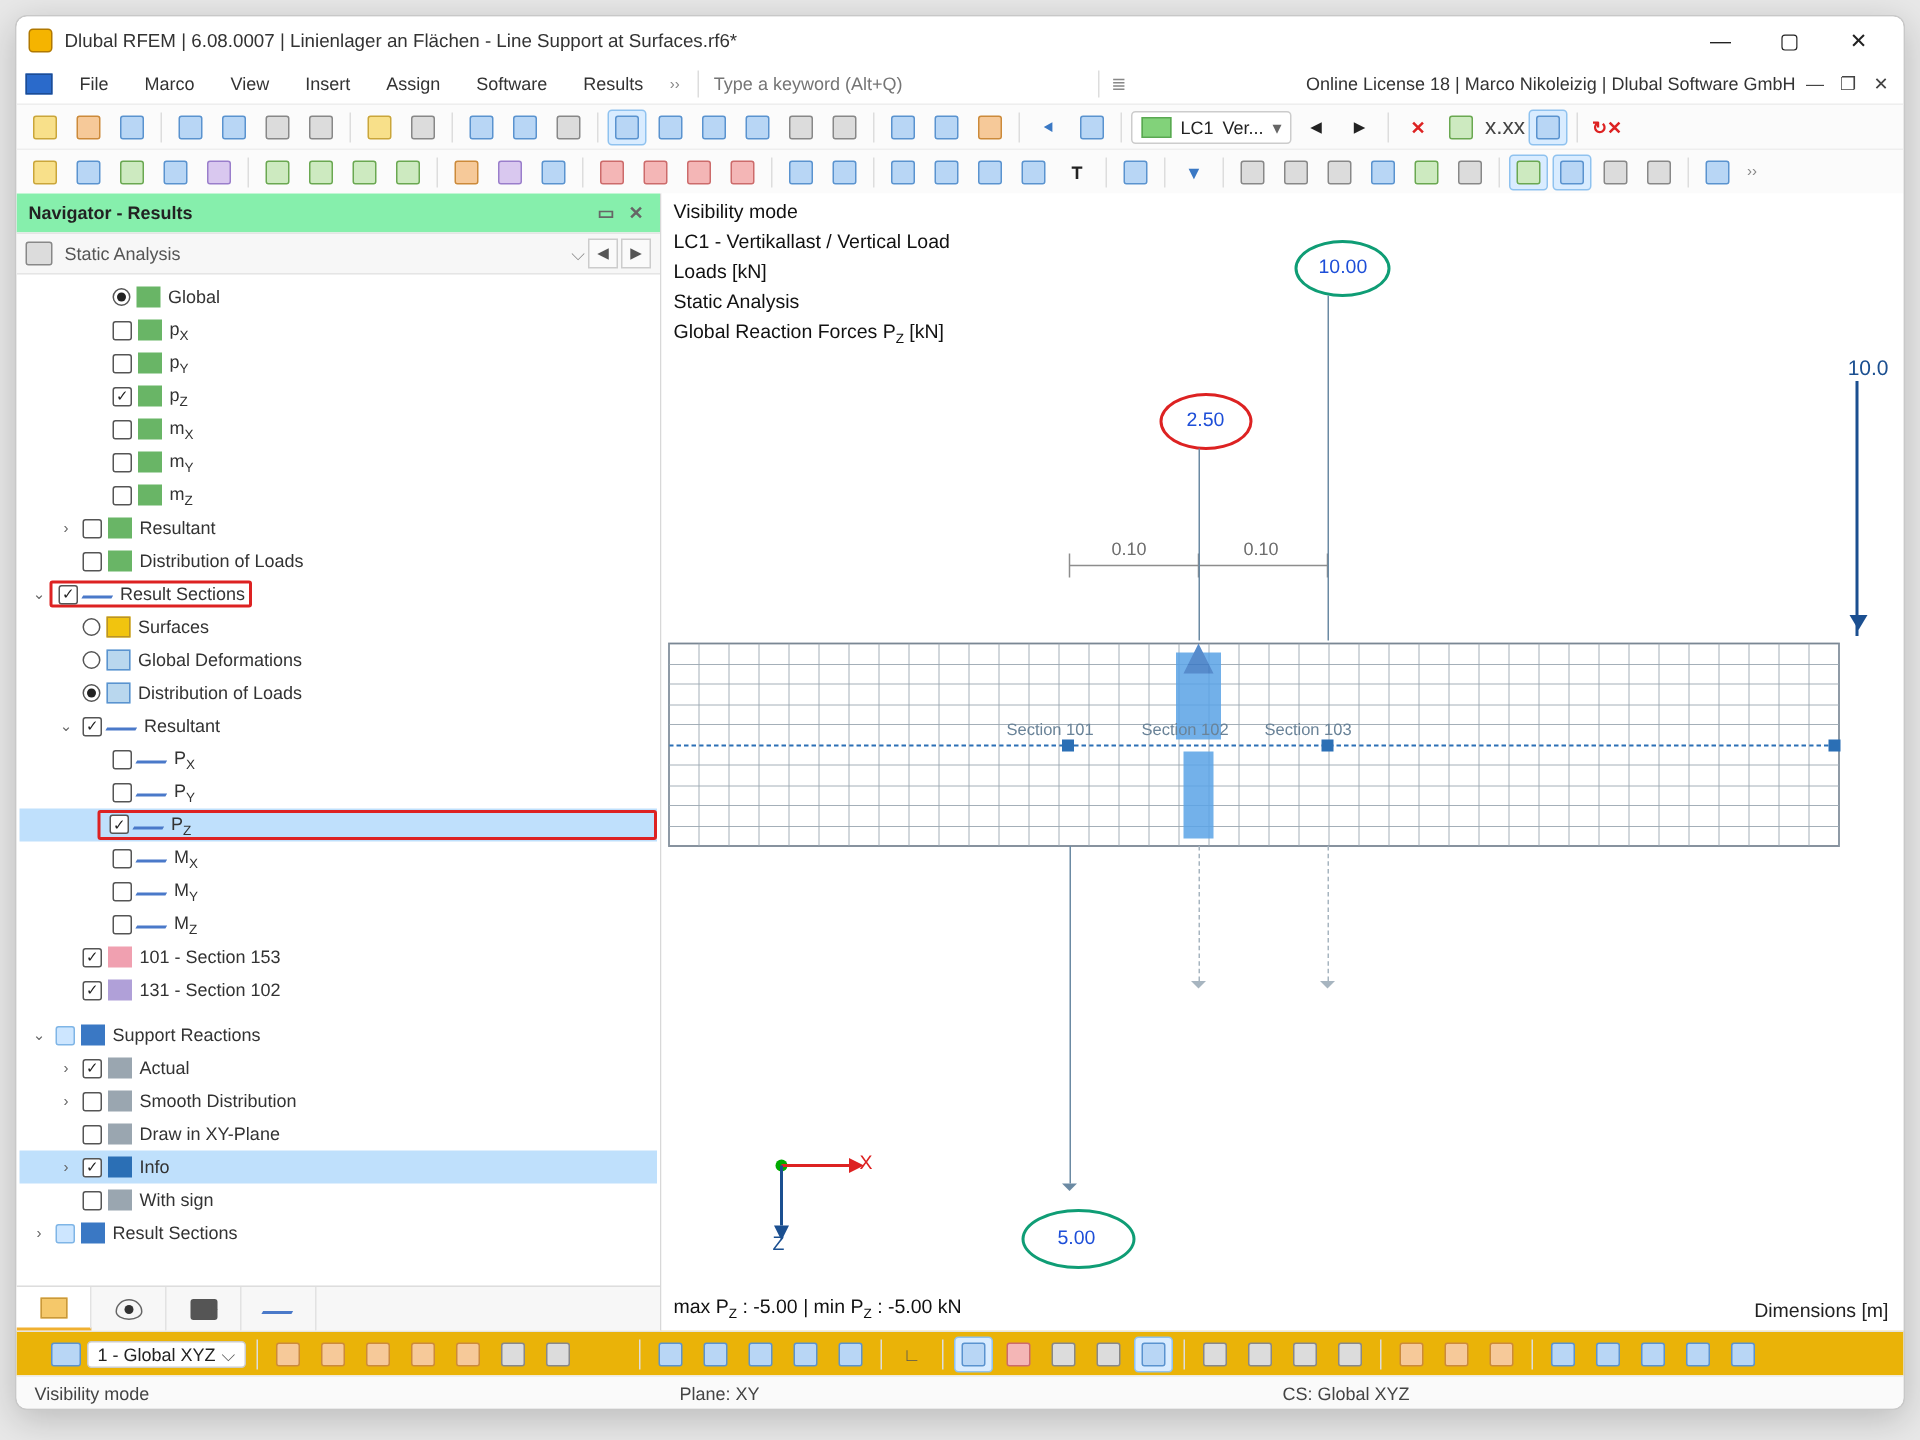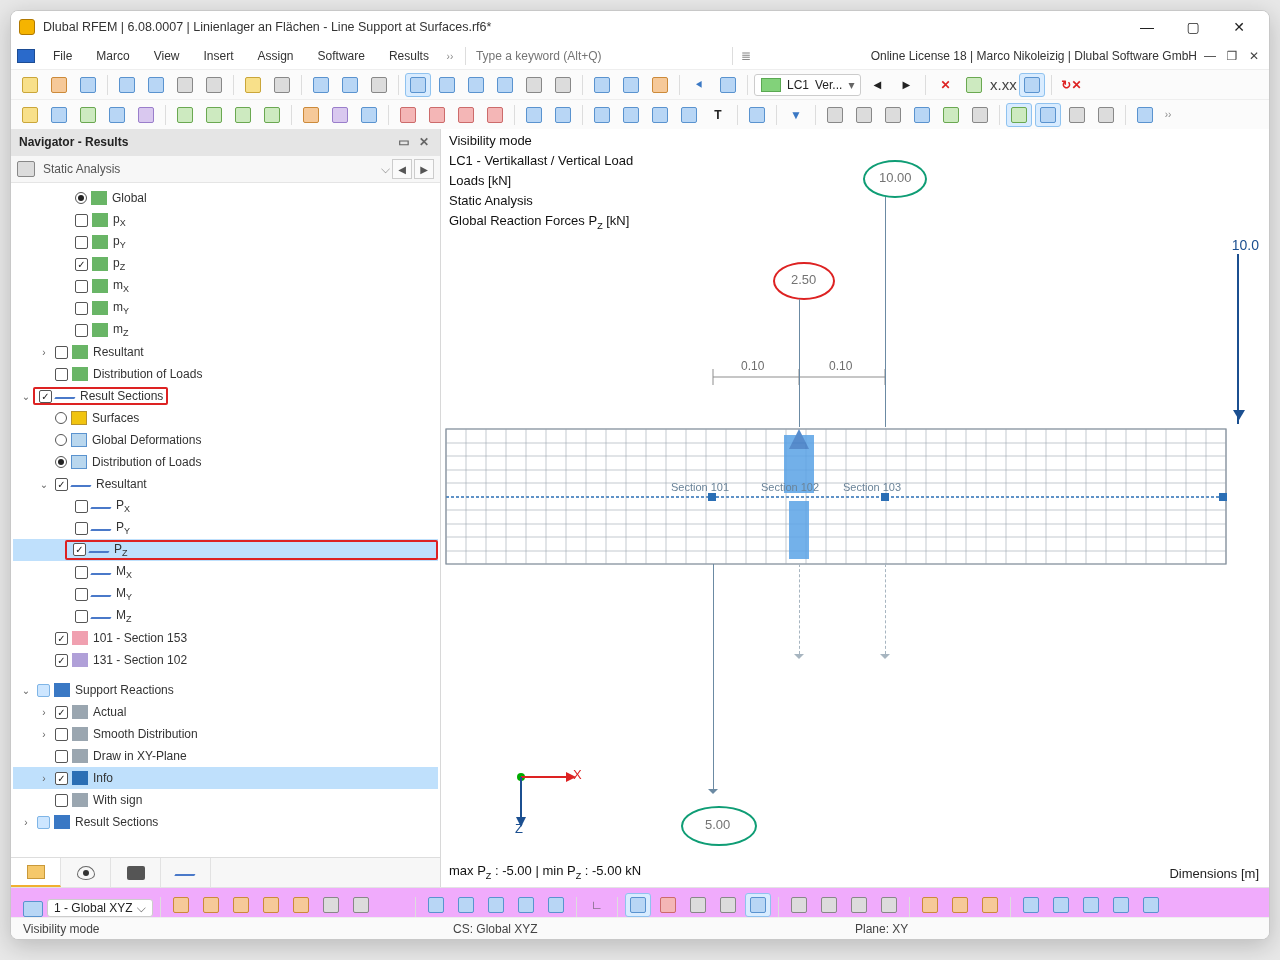--- a/index.html
+++ b/index.html
@@ -38,21 +38,21 @@
   .ic.r{background:#f4b6b6;border-color:#cc6b6b;}
   .ic.p{background:#d9c8ef;border-color:#9a7ecb;}
   .ic.k{background:#dcdcdc;border-color:#888;}
   .ic.o{background:#f6c999;border-color:#cc8a3a;}
   .lc-box{display:flex;align-items:center;height:22px;border:1px solid #ccc;border-radius:3px;padding:0 6px;gap:6px;background:#fff;}
   .lc-swatch{width:20px;height:14px;background:#82d27a;border:1px solid #5aa852;}
   
   .main{display:flex;height:calc(100% - 32px - 26px - 30px - 30px - 30px - 22px);}
   
   .nav{width:430px;display:flex;flex-direction:column;border-right:1px solid #d8d8d8;background:#fff;}
-  .nav-head{display:flex;align-items:center;height:26px;padding:0 8px;background:#e5e5e5;font-weight:600;}
+  .nav-head{display:flex;align-items:center;height:26px;padding:0 8px;background:#86efac;font-weight:600;}
   .nav-head .spacer{flex:1;}
   .nav-head .ico{width:16px;height:16px;display:inline-flex;align-items:center;justify-content:center;color:#666;margin-left:4px;}
   .nav-sub{display:flex;align-items:center;height:28px;padding:0 6px;border-top:1px solid #e5e5e5;border-bottom:1px solid #e5e5e5;background:#f7f7f7;}
   .nav-sub .sel{flex:1;color:#555;padding-left:4px;}
   .nav-sub .navbtn{width:20px;height:20px;border:1px solid #ccc;background:#fafafa;display:flex;align-items:center;justify-content:center;margin-left:2px;font-size:10px;color:#555;}
   .tree{flex:1;overflow:auto;padding:4px 2px;}
   .row{display:flex;align-items:center;height:22px;white-space:nowrap;color:#333;}
   .row.selected{background:var(--sel);}
   .chev{width:14px;display:inline-flex;justify-content:center;color:#666;font-size:10px;}
   .chk{width:13px;height:13px;border:1px solid #555;border-radius:2px;background:#fff;display:inline-flex;align-items:center;justify-content:center;margin:0 4px;font-size:10px;color:#222;}
@@ -77,32 +77,32 @@
   .ic-eye{border:1px solid #666;border-radius:50% 50% 50% 50% / 60% 60% 40% 40%;position:relative;}
   .ic-eye::after{content:"";position:absolute;inset:3px 5px;border-radius:50%;background:#333;}
   .ic-cam{background:#555;border-radius:2px;position:relative;}
   .ic-cam::after{content:"";position:absolute;right:-4px;top:3px;border:4px solid transparent;border-left-color:#555;}
   
   .viewport{flex:1;position:relative;background:#fff;}
   .vp-text{position:absolute;left:8px;color:#111;font-size:13px;}
   .vp-footer{position:absolute;left:8px;bottom:6px;font-size:13px;color:#111;}
   .dim-label{position:absolute;right:10px;bottom:6px;font-size:13px;}
   .circle{position:absolute;border:2px solid;border-radius:50%;}
-  .val-label{position:absolute;color:#737373;font-size:13px;text-align:center;}
+  .val-label{position:absolute;color:#1d4ed8;font-size:13px;text-align:center;}
   .dim-num{position:absolute;color:#6d6d6d;font-size:12px;}
   .sect-lbl{position:absolute;color:#6a8398;font-size:11px;}
   .arrowline{position:absolute;width:0;border-left:1.5px solid #6b8aa3;}
   .arrowline.dashed{border-left:1.5px dashed #a7b5c0;}
   .arrowhead{position:absolute;width:0;height:0;border:5px solid transparent;border-top-color:#6b8aa3;}
   .arrowhead.light{border-top-color:#a7b5c0;}
   .big-arrow{position:absolute;width:0;border-left:2px solid #1b4f90;}
   .big-arrow::after{content:"";position:absolute;bottom:-2px;left:-6px;border:6px solid transparent;border-top-color:#1b4f90;border-top-width:10px;}
   .csys{position:absolute;left:70px;bottom:58px;width:70px;height:70px;}
   
-  .statusbar{display:flex;align-items:flex-end;height:30px;background:#f0abfc;border-top:1px solid #e3e3e3;padding:0 12px;gap:4px;}
+  .statusbar{display:flex;align-items:center;height:30px;background:#eab308;border-top:1px solid #e3e3e3;padding:0 23px;gap:4px;}
   .stat-combo{display:flex;align-items:center;gap:4px;border:1px solid #ccc;background:#fff;padding:1px 6px;border-radius:3px;}
   .stat-arr{color:#555;}
   .statustext{display:flex;height:22px;align-items:center;padding:0 12px;color:#444;border-top:1px solid #eee;background:#fafafa;}
   .statustext .cell{flex:1;text-align:left;}
 </style>
 </head>
 <body>
 
 <div class="window">
 
@@ -803,17 +803,17 @@
     <div class="tb">
         <span class="ic b"></span>
       </div>
     <div class="tb">
         <span class="ic b"></span>
       </div>
   </div>
 
   <div class="statustext">
     <div class="cell" style="flex:0 0 430px">Visibility mode</div>
+    <div class="cell">Plane: XY</div>
     <div class="cell">CS: Global XYZ</div>
-    <div class="cell">Plane: XY</div>
   </div>
 
 </div>
 
 </body></html>

